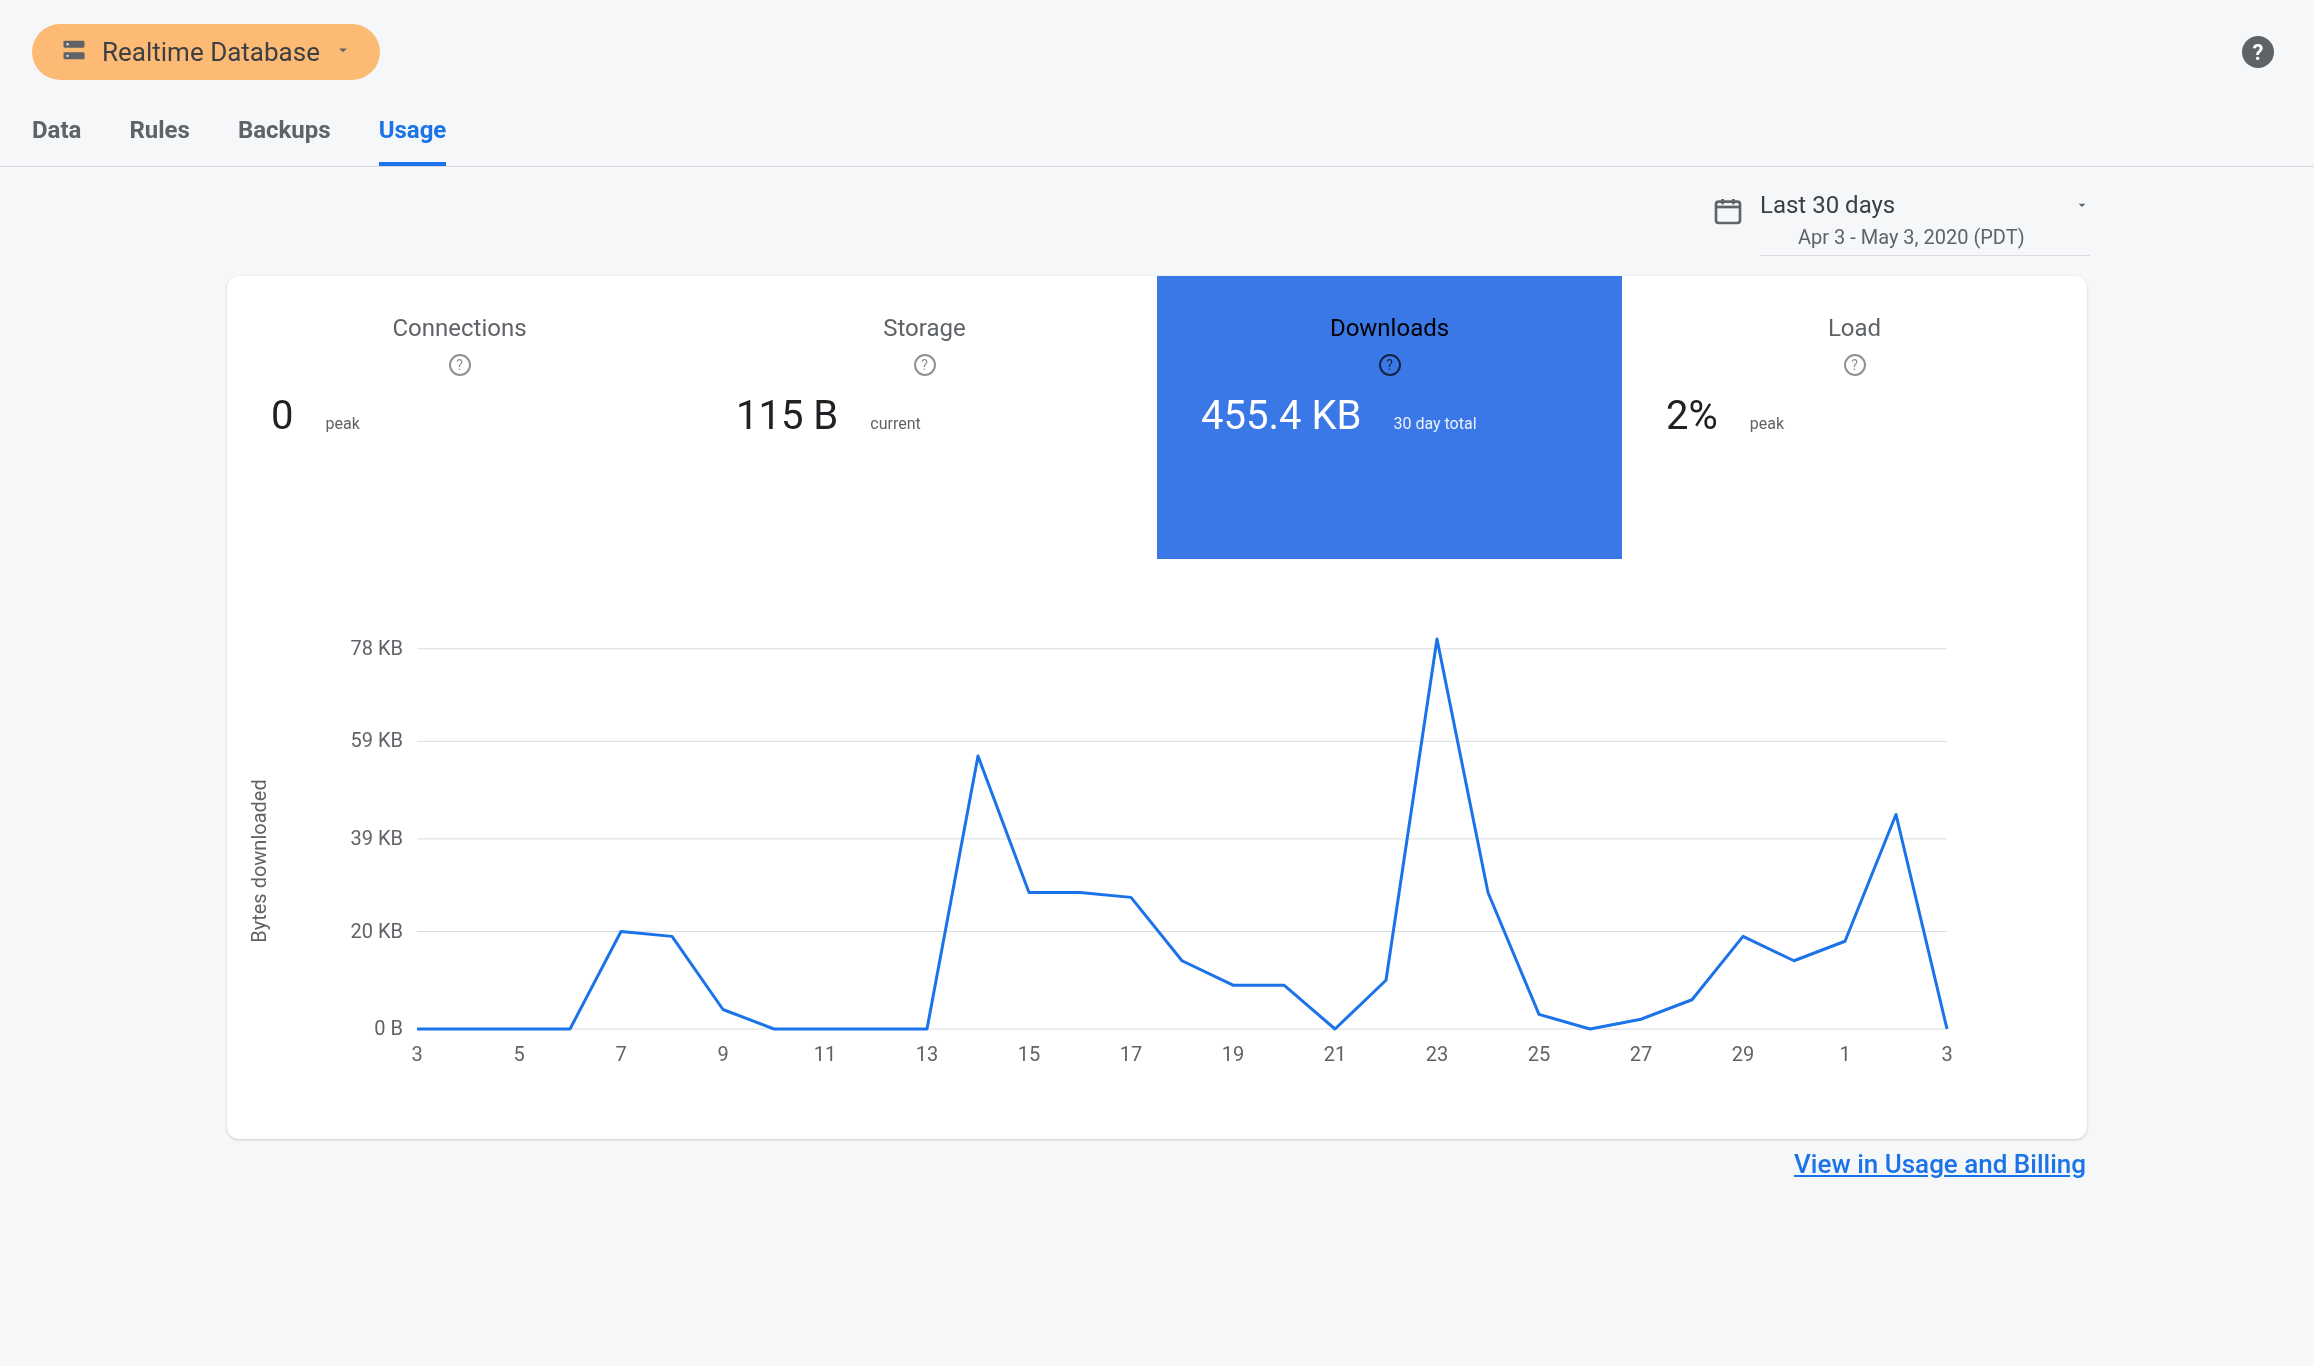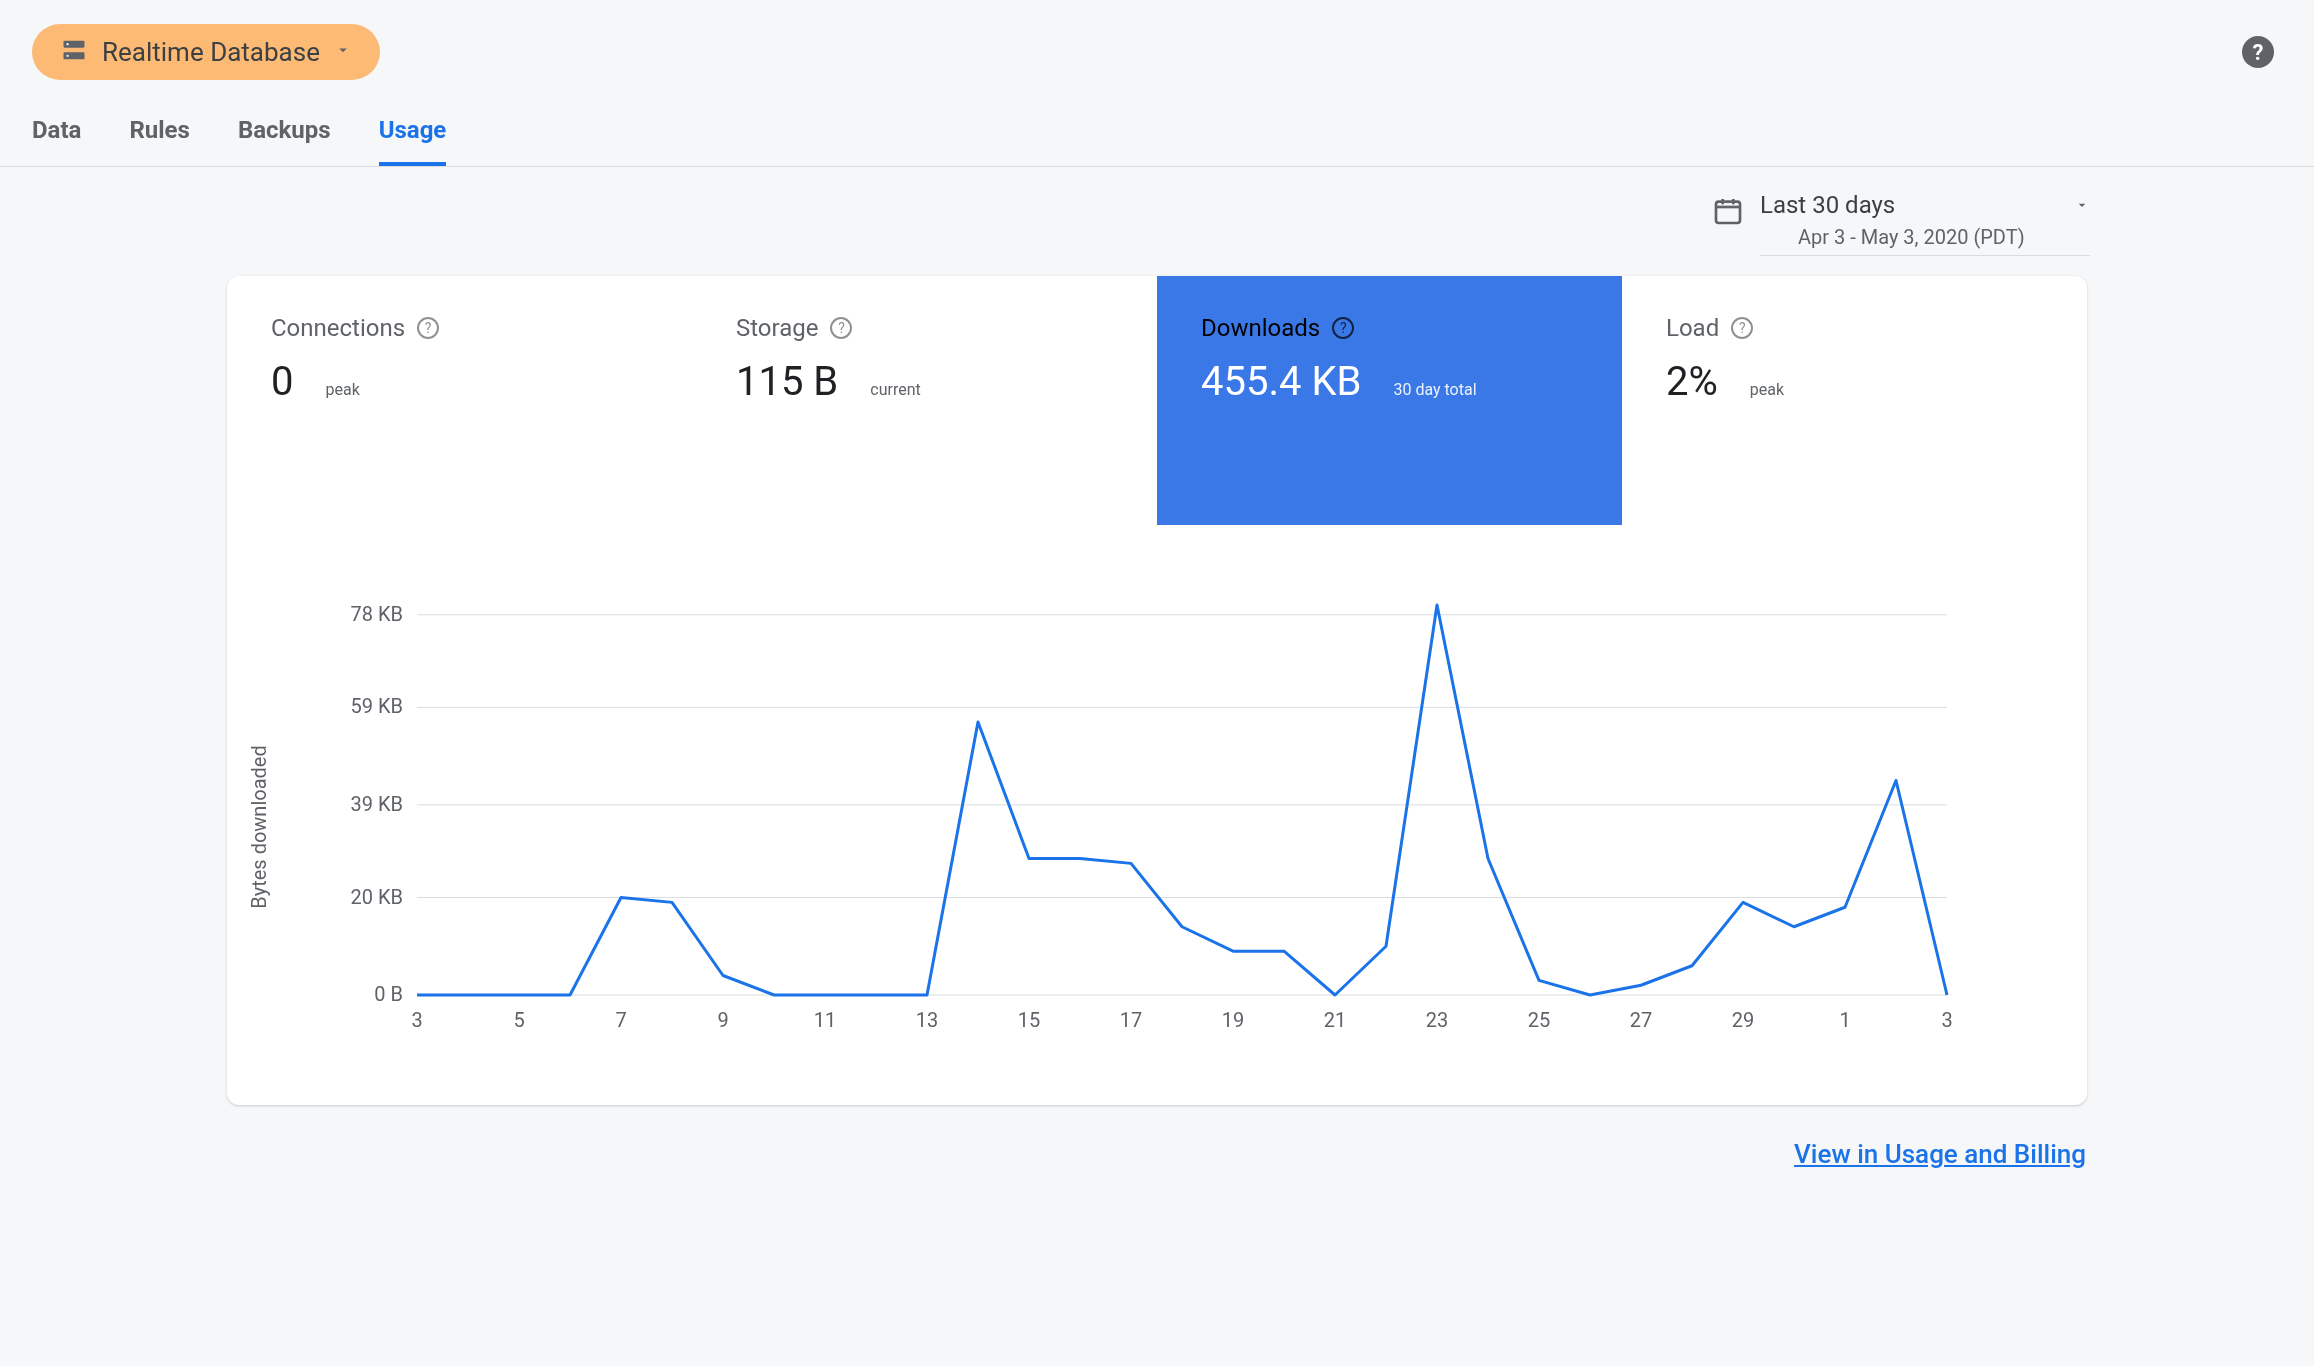--- a/index.html
+++ b/index.html
@@ -135,20 +135,21 @@
     .metric.selected {
       background: #3b78e7;
       color: #fff;
     }
     .metric-header {
       display: flex;
       align-items: center;
       gap: 12px;
       font-size: 24px;
       color: #5f6368;
+      flex-direction: column;
     }
     .metric.selected .metric-header {
       color: #000000;
     }
     .info-circle {
       width: 22px;
       height: 22px;
       border: 2px solid currentColor;
       border-radius: 50%;
       display: inline-flex;
@@ -192,21 +193,21 @@
       top: 50%;
       transform: translateX(-50%) rotate(-90deg);
       transform-origin: center;
       font-size: 20px;
       color: #5f6368;
       white-space: nowrap;
     }
     .footer-link {
       display: flex;
       justify-content: flex-end;
-      padding: 34px 228px 24px 0;
+      padding: 10px 228px 24px 0;
     }
     .footer-link a {
       color: #1a73e8;
       font-size: 26px;
       text-decoration: underline;
       font-weight: 500;
     }
   </style>
 </head>
 <body>

